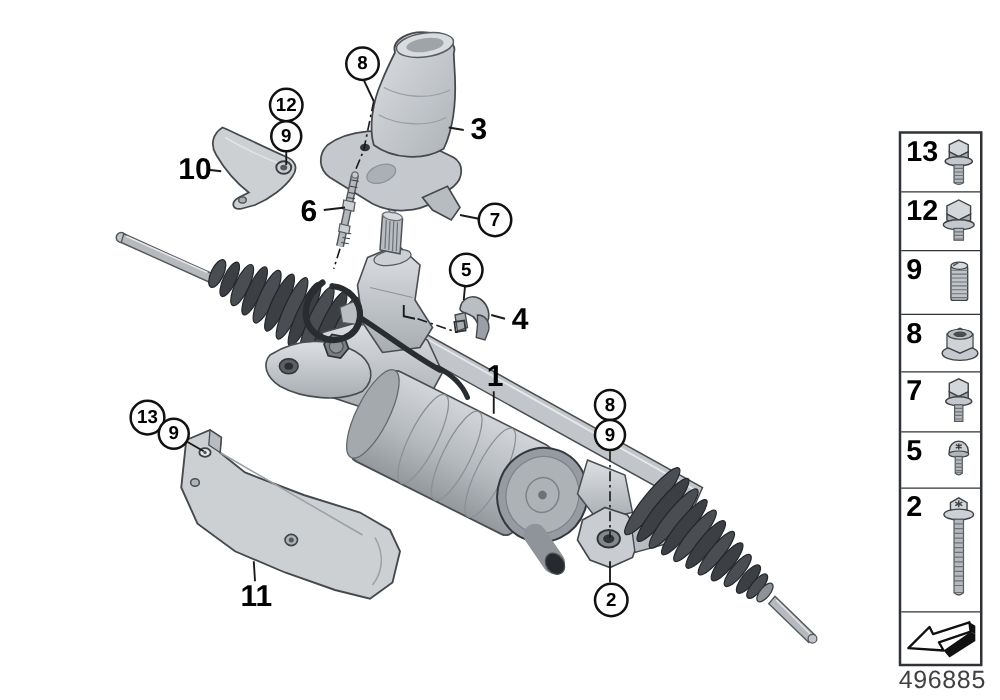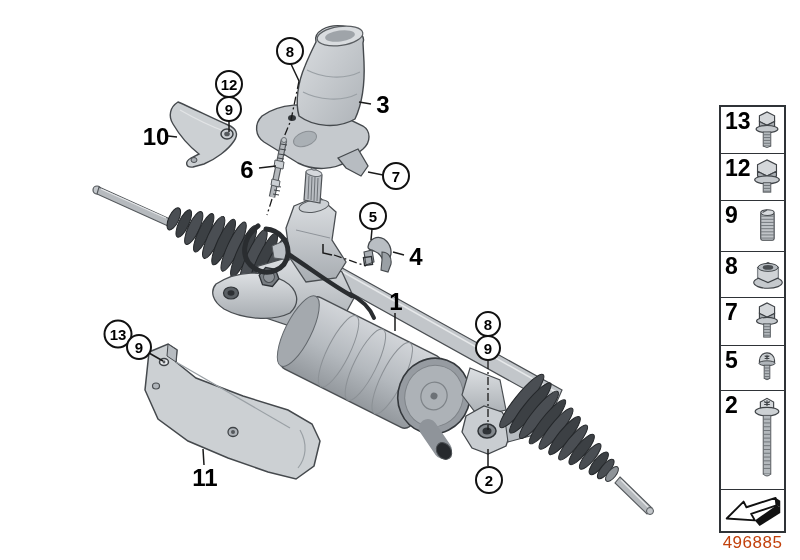--- a/index.html
+++ b/index.html
@@ -8,21 +8,21 @@
   #main-drawing{position:absolute;left:0;top:0;}
   
   #legend{position:absolute;left:719px;top:105px;width:67px;height:428px;
           border:2px solid #2f3337;background:#fff;display:flex;flex-direction:column;box-sizing:border-box;}
   .legend-row{display:flex;flex-direction:row;align-items:flex-start;border-bottom:1.5px solid #2f3337;
               box-sizing:border-box;overflow:hidden;}
   .legend-row:last-child{border-bottom:none;}
   .legend-num{font-weight:bold;font-size:23px;line-height:1;padding:3px 0 0 4px;color:#000;min-width:24px;}
   .legend-icon{flex:1;display:flex;justify-content:center;align-items:center;height:100%;}
   #doc-number{position:absolute;left:719px;top:533px;width:67px;text-align:center;
-              font-size:17px;color:#c2410c;letter-spacing:0.5px;}
+              font-size:20px;color:#404040;letter-spacing:0.5px;}
   svg text.callout-num{font-family:"Liberation Sans",sans-serif;font-weight:bold;font-size:15px;fill:#000;}
   svg text.part-num{font-family:"Liberation Sans",sans-serif;font-weight:bold;font-size:24px;fill:#000;}
   .ln{stroke:#1a1a1a;stroke-width:1.5;fill:none;}
   .dd{stroke:#1a1a1a;stroke-width:1.3;fill:none;stroke-dasharray:8 3 2 3;}
   .co{fill:#fff;stroke:#111;stroke-width:2;}
 </style>
 </head>
 <body>
 
 <div id="stage">

